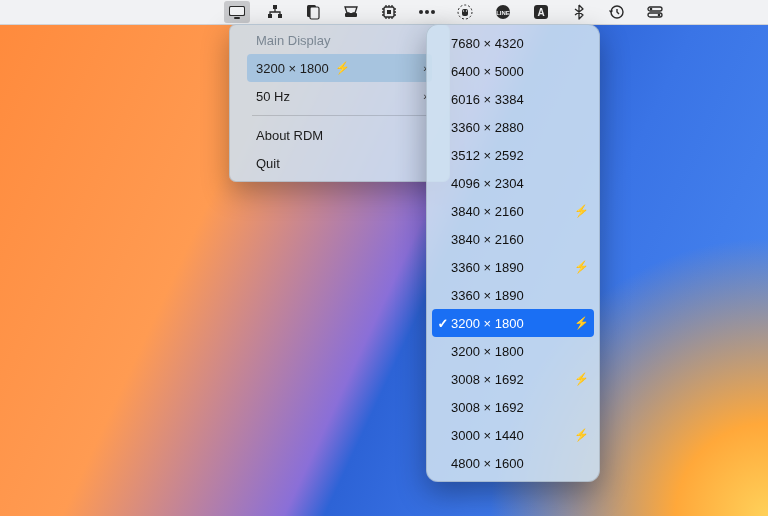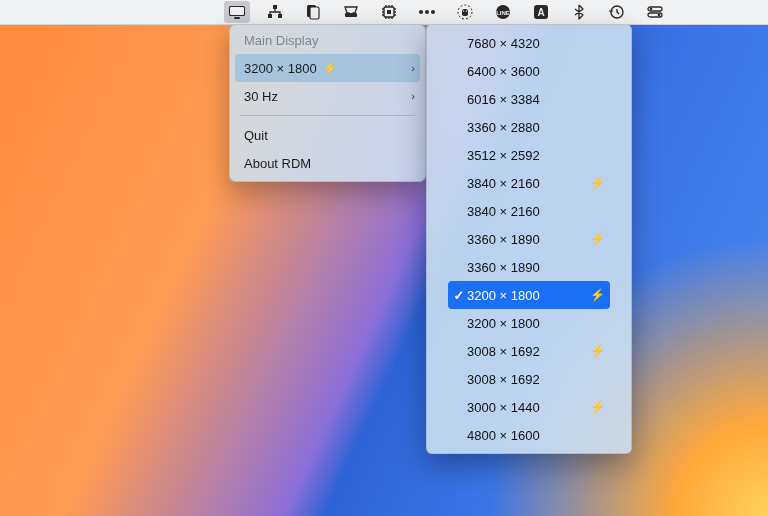--- a/index.html
+++ b/index.html
@@ -10,32 +10,32 @@
   }
   #menubar{position:absolute;top:0;left:0;right:0;height:24px;
     background:#f1f2f4;border-bottom:1px solid #d2d3d6;
     display:flex;align-items:center;padding-left:228px;gap:20px;}
   .mb-icon{width:18px;height:18px;display:flex;align-items:center;justify-content:center;color:#2a2a2a;}
   .mb-icon svg{display:block;}
   .mb-icon.active{background:#c8c9cc;border-radius:3px;padding:2px 4px;margin:-2px -4px;}
   #main-menu{position:absolute;left:229px;top:24px;width:195px;
     background:rgba(206,224,240,0.88);
     border:1px solid rgba(0,0,0,0.12);border-radius:7px;
-    box-shadow:0 10px 28px rgba(0,0,0,0.30);padding:4px 0;}
+    box-shadow:0 10px 28px rgba(0,0,0,0.30);padding:4px 12px;}
   .menu-header{color:#7b8793;padding:4px 14px 6px;font-size:13px;}
   .menu-item{display:flex;align-items:center;padding:4px 10px 4px 14px;color:#1c1c1c;height:20px;}
   .menu-item .label{flex:1;}
   .menu-item.hl{background:#a7c4df;border-radius:4px;margin:0 5px;padding-left:9px;padding-right:5px;}
   .menu-sep{height:1px;background:rgba(0,0,0,0.14);margin:5px 10px;}
   .chev{font-size:11px;color:#3a3a3a;}
   .bolt{margin-left:6px;font-size:12px;}
   #sub-menu{position:absolute;left:426px;top:24px;width:172px;
     background:rgba(206,224,240,0.88);
-    border:1px solid rgba(0,0,0,0.12);border-radius:6px;
-    box-shadow:0 12px 30px rgba(0,0,0,0.32);padding:4px 16px;}
+    border:1px solid rgba(0,0,0,0.12);border-radius:12px;
+    box-shadow:0 12px 30px rgba(0,0,0,0.32);padding:4px 0;}
   .sub-item{display:flex;align-items:center;height:22px;padding:3px 10px 3px 8px;color:#111;}
   .sub-item .check{width:16px;text-align:center;font-weight:600;}
   .sub-item .label{flex:1;}
   .sub-item.selected{background:#1a6ff4;color:#fff;border-radius:4px;margin:0 5px;padding-left:3px;padding-right:5px;}
   .sub-item.selected .bolt{filter:none;}
 </style>
 </head>
 <body>
 
 <div id="desktop">
@@ -139,52 +139,56 @@
 
   <div id="main-menu">
     <div class="menu-header">Main Display</div>
     <div class="menu-item hl">
       <span class="label">3200 × 1800</span>
       <span class="bolt">⚡</span>
       <span style="flex:1"></span>
       <span class="chev">›</span>
     </div>
     <div class="menu-item">
-      <span class="label">30 Hz</span>
+      <span class="label">50 Hz</span>
       <span class="chev">›</span>
     </div>
     <div class="menu-sep"></div>
     <div class="menu-item">
+      <span class="label">About RDM</span>
+    </div>
+    <div class="menu-item">
       <span class="label">Quit</span>
     </div>
-    <div class="menu-item">
-      <span class="label">About RDM</span>
-    </div>
   </div>
 
   <div id="sub-menu">
       <div class="sub-item">
         <span class="check"></span>
         <span class="label">7680 × 4320</span>
       </div>
       <div class="sub-item">
         <span class="check"></span>
-        <span class="label">6400 × 3600</span>
+        <span class="label">6400 × 5000</span>
       </div>
       <div class="sub-item">
         <span class="check"></span>
         <span class="label">6016 × 3384</span>
       </div>
       <div class="sub-item">
         <span class="check"></span>
         <span class="label">3360 × 2880</span>
       </div>
       <div class="sub-item">
         <span class="check"></span>
         <span class="label">3512 × 2592</span>
+      </div>
+      <div class="sub-item">
+        <span class="check"></span>
+        <span class="label">4096 × 2304</span>
       </div>
       <div class="sub-item">
         <span class="check"></span>
         <span class="label">3840 × 2160</span>
         <span class="bolt">⚡</span>
       </div>
       <div class="sub-item">
         <span class="check"></span>
         <span class="label">3840 × 2160</span>
       </div>

